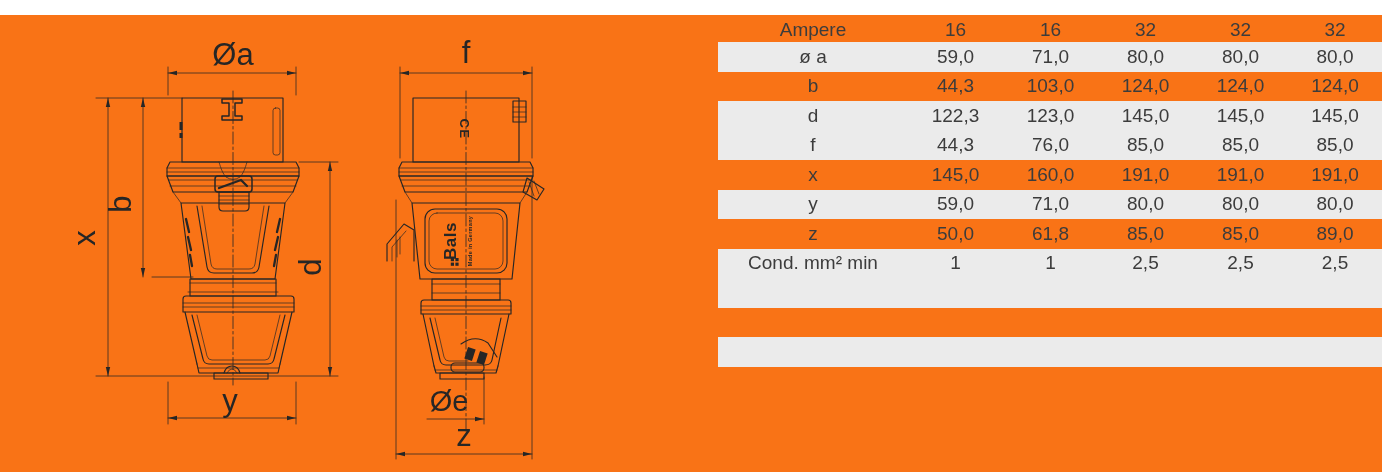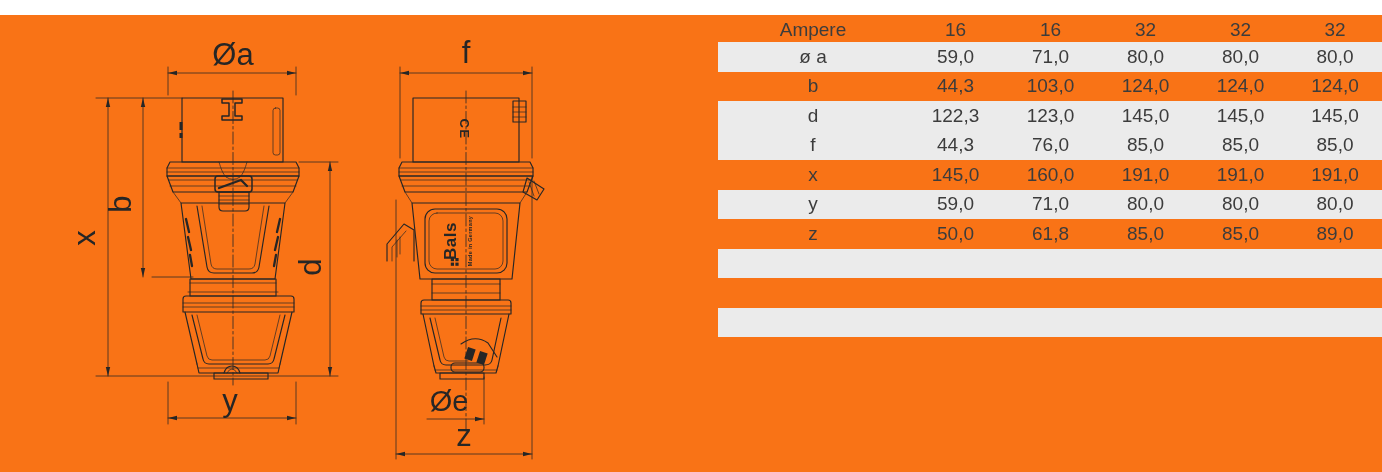--- a/index.html
+++ b/index.html
@@ -247,20 +247,28 @@
       </tr>
       <tr>
         <td>z</td>
         <td>50,0</td>
         <td>61,8</td>
         <td>85,0</td>
         <td>85,0</td>
         <td>89,0</td>
       </tr>
       <tr class="shade">
+        <td>Cond. mm² min</td>
+        <td>1</td>
+        <td>1</td>
+        <td>2,5</td>
+        <td>2,5</td>
+        <td>2,5</td>
+      </tr>
+      <tr class="shade">
           <td colspan="6"></td>
         </tr>
       <tr>
           <td colspan="6"></td>
         </tr>
       <tr class="shade">
           <td colspan="6"></td>
         </tr>
       <tr>
           <td colspan="6"></td>

